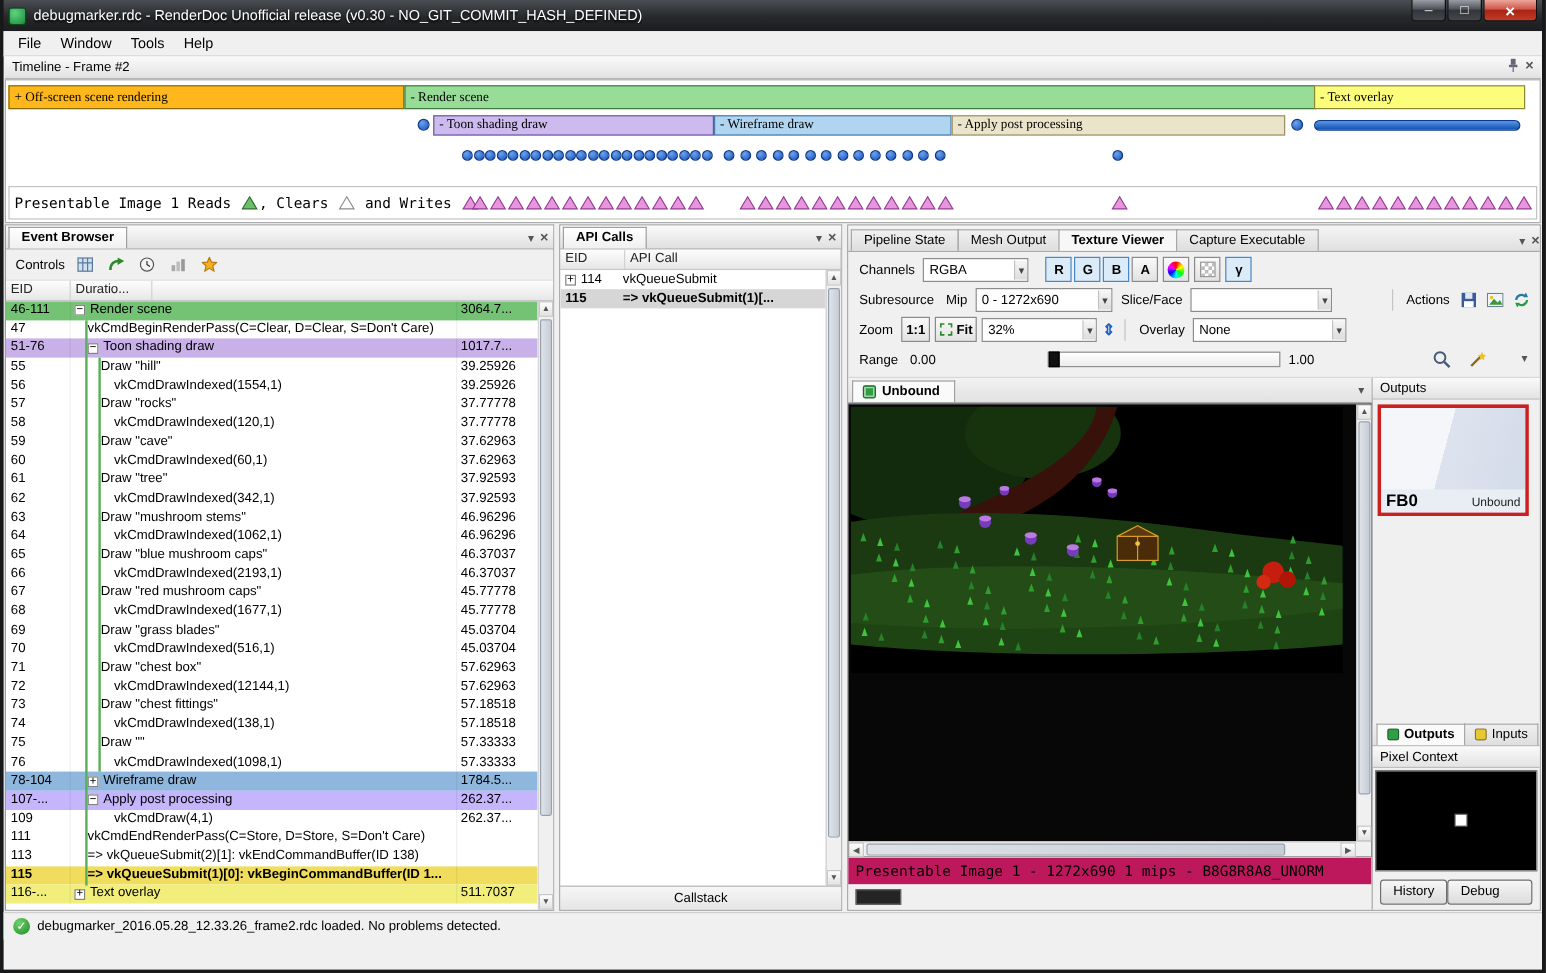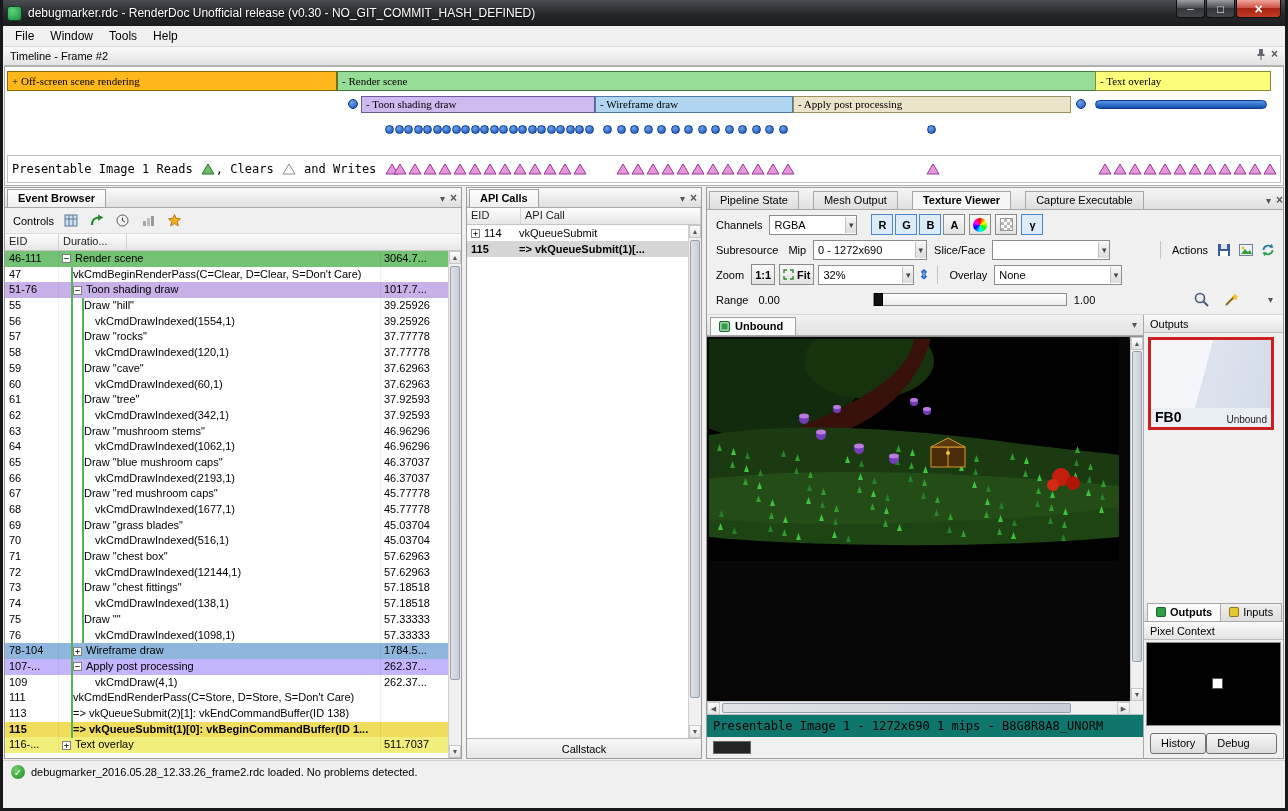--- a/index.html
+++ b/index.html
@@ -120,21 +120,21 @@
           border:1px solid #a0a0a0;border-bottom:none;background:#fafafa;}
   .texicon{width:11px;height:11px;background:#2f9e44;border:1px solid #1a6a2a;border-radius:2px;
            box-shadow:inset 0 0 0 1.5px rgba(255,255,255,.55);}
   .texview{flex:1;position:relative;background:#070707;border-top:1px solid #909090;overflow:hidden;}
   .texview svg{position:absolute;left:2px;top:2px;}
   .tvv{position:absolute;top:0;right:0;bottom:13px;width:13px;background:#f0f0f0;border-left:1px solid #c8c8c8;display:flex;flex-direction:column;}
   .tvh{position:absolute;left:0;right:13px;bottom:0;height:13px;background:#f0f0f0;border-top:1px solid #c8c8c8;display:flex;}
   .tvh .sarrow{width:13px;height:13px;} .tvh .strack{flex:1;position:relative;}
   .tvh .sthumb{top:1px;bottom:1px;left:2px;right:auto;width:88%;}
   .tvcorner{position:absolute;right:0;bottom:0;width:13px;height:13px;background:#f0f0f0;}
-  .texstatus{height:23px;background:#0f766e;border-top:1px solid #bdbdbd;display:flex;align-items:center;
+  .texstatus{height:23px;background:#be185d;border-top:1px solid #bdbdbd;display:flex;align-items:center;
              font-family:"DejaVu Sans Mono",monospace;font-size:12px;padding-left:6px;white-space:nowrap;overflow:hidden;}
   .texswatch{height:21px;background:#f0f0f0;display:flex;align-items:center;padding-left:6px;}
   .swatch{width:38px;height:13px;background:#242424;border:1px solid #666;}
   .sidebar{width:140px;flex:none;border-left:1px solid #a8a8a8;display:flex;flex-direction:column;background:#f0f0f0;}
   .shead{height:18px;background:linear-gradient(#fafafa,#e3e3e3);border-bottom:1px solid #bdbdbd;
          font-size:11px;display:flex;align-items:center;padding-left:6px;}
   .thumbs{flex:1;padding:4px;min-height:0;}
   .fbitem{border:3px solid #cc2020;width:126px;height:93px;background:#e9edf4;display:flex;flex-direction:column;}
   .fbimg{flex:1;background:linear-gradient(105deg,#f4f6fa 0%,#f4f6fa 45%,#dde3ee 45%,#d4dbe9 100%);}
   .fblabels{display:flex;align-items:flex-end;padding:1px 4px 2px;background:#e9edf4;}
@@ -704,21 +704,21 @@
         </div>
         <div class="callstack">
           <span>Callstack</span>
         </div>
       </div>
 
       <div class="vsplit"></div>
 
       <div class="panel right">
         <div class="rtabs">
-          <span id="right-tabs" style="display:flex;align-items:flex-end;gap:15px;">
+          <span id="right-tabs" style="display:flex;align-items:flex-end;">
               <div class="rtab">Pipeline State</div>
               <div class="rtab">Mesh Output</div>
               <div class="rtab active">Texture Viewer</div>
               <div class="rtab">Capture Executable</div>
             </span>
           <span class="hicons">
             <span class="hicon chev"></span>
             <span class="hicon xico"></span>
           </span>
         </div>

